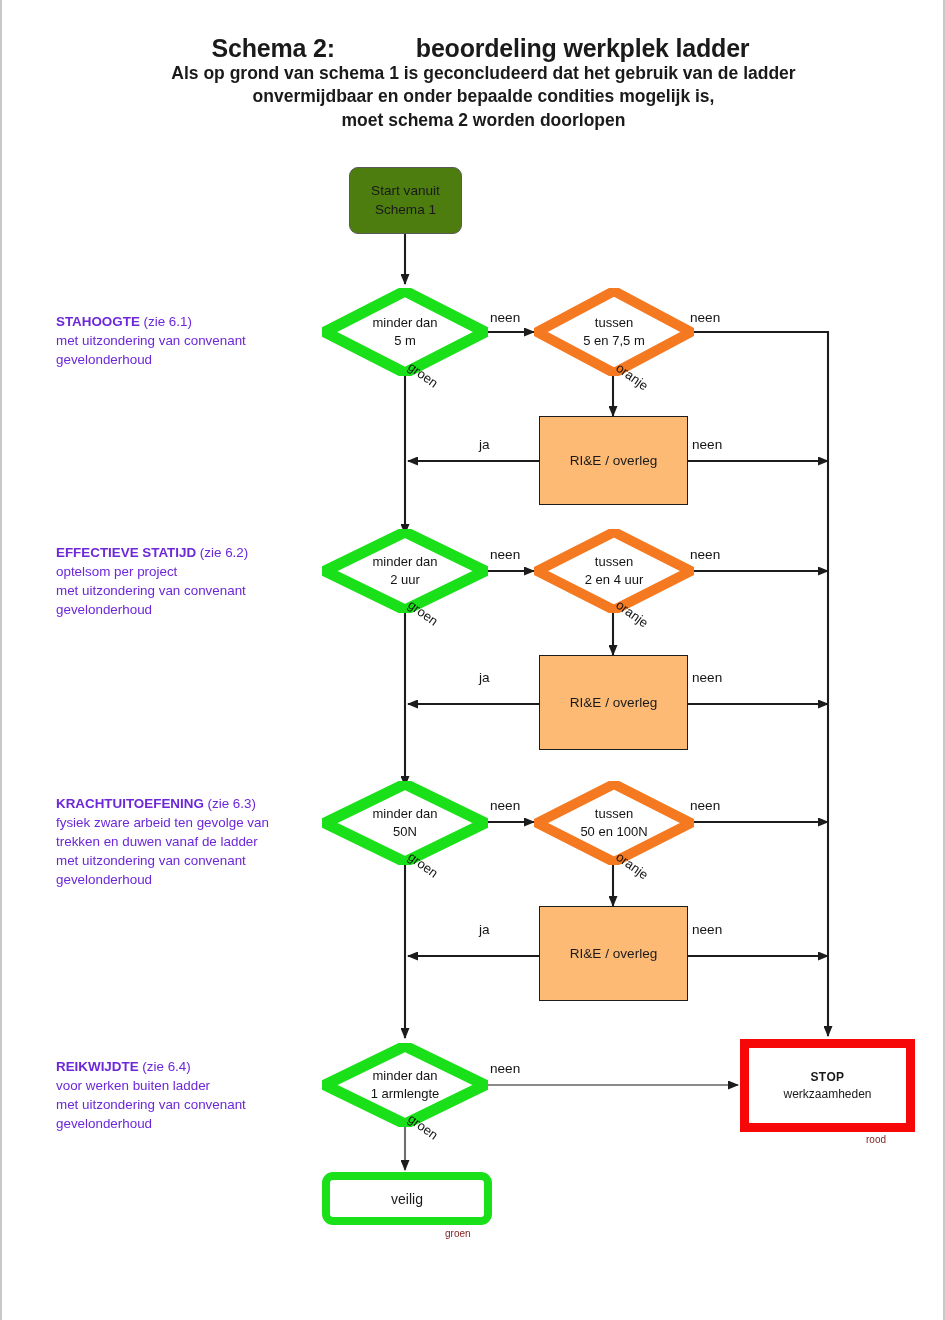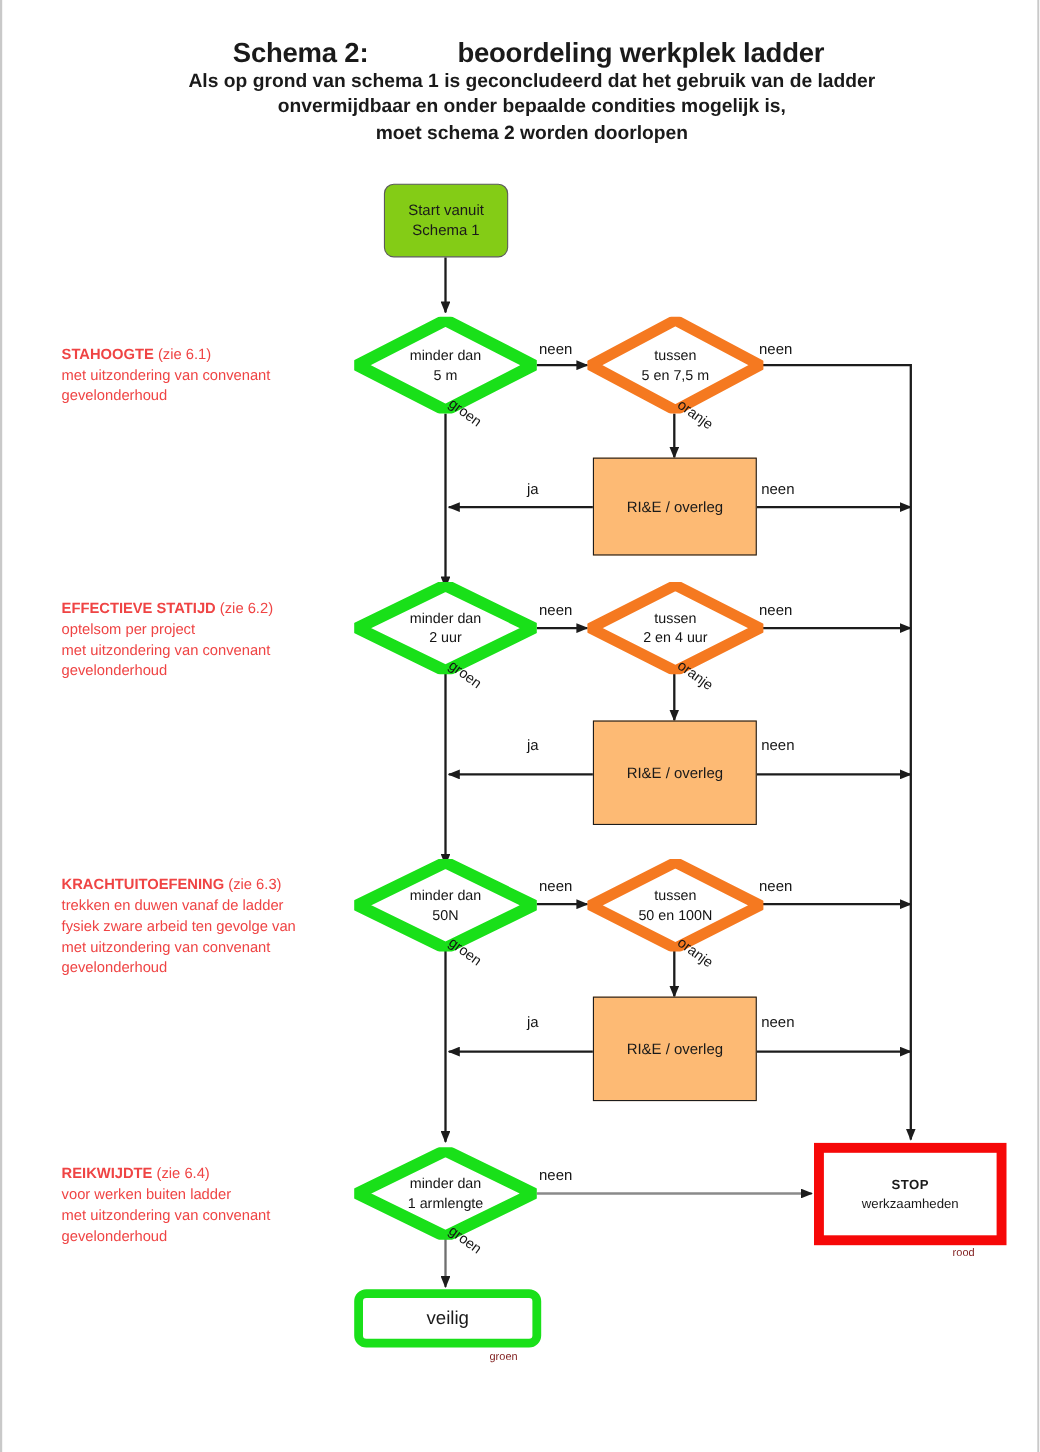--- a/index.html
+++ b/index.html
@@ -45,21 +45,21 @@
     padding-left: 18px;
   }
 
   
   .section-label {
     position: absolute;
     left: 54px;
     width: 300px;
     font-size: 13.4px;
     line-height: 1.42;
-    color: #ef4444;
+    color: #6d28d9;
   }
   .section-label .hd { font-weight: bold; }
   .section-label .hd .ref { font-weight: normal; }
 
   
   #wires {
     position: absolute;
     left: 0; top: 0;
     width: 945px; height: 1320px;
     pointer-events: none;
@@ -71,21 +71,21 @@
     box-sizing: border-box;
     display: flex;
     align-items: center;
     justify-content: center;
     text-align: center;
   }
 
   .start-node {
     border: 1.3px solid #5a5a5a;
     border-radius: 9px;
-    background: #84cc16;
+    background: #4d7c0f;
     font-size: 13.6px;
     line-height: 1.34;
   }
 
   .rie-node {
     border: 1.5px solid #1c1c1c;
     background: #fdba74;
     font-size: 13.6px;
   }
 
@@ -94,21 +94,21 @@
     background: #ffffff;
     font-size: 12px;
     line-height: 1.4;
   }
   .stop-node .stop-title { font-weight: bold; letter-spacing: .4px;}
 
   .veilig-node {
     border: 8px solid #19e019;
     border-radius: 11px;
     background: #ffffff;
-    font-size: 17px;
+    font-size: 14px;
   }
 
   
   .diamond {
     position: absolute;
   }
   .diamond .dlabel {
     position: absolute;
     left: 0; top: 0;
     width: 100%; height: 100%;
@@ -168,22 +168,22 @@
     <div class="hd"><span>EFFECTIEVE STATIJD</span>
       <span class="ref">(zie 6.2)</span></div>
     <div>optelsom per project</div>
     <div>met uitzondering van convenant</div>
     <div>gevelonderhoud</div>
   </div>
 
   <div class="section-label" style="top:794px;">
     <div class="hd"><span>KRACHTUITOEFENING</span>
       <span class="ref">(zie 6.3)</span></div>
+    <div>fysiek zware arbeid ten gevolge van</div>
     <div>trekken en duwen vanaf de ladder</div>
-    <div>fysiek zware arbeid ten gevolge van</div>
     <div>met uitzondering van convenant</div>
     <div>gevelonderhoud</div>
   </div>
 
   <div class="section-label" style="top:1057px;">
     <div class="hd"><span>REIKWIJDTE</span>
       <span class="ref">(zie 6.4)</span></div>
     <div>voor werken buiten ladder</div>
     <div>met uitzondering van convenant</div>
     <div>gevelonderhoud</div>

